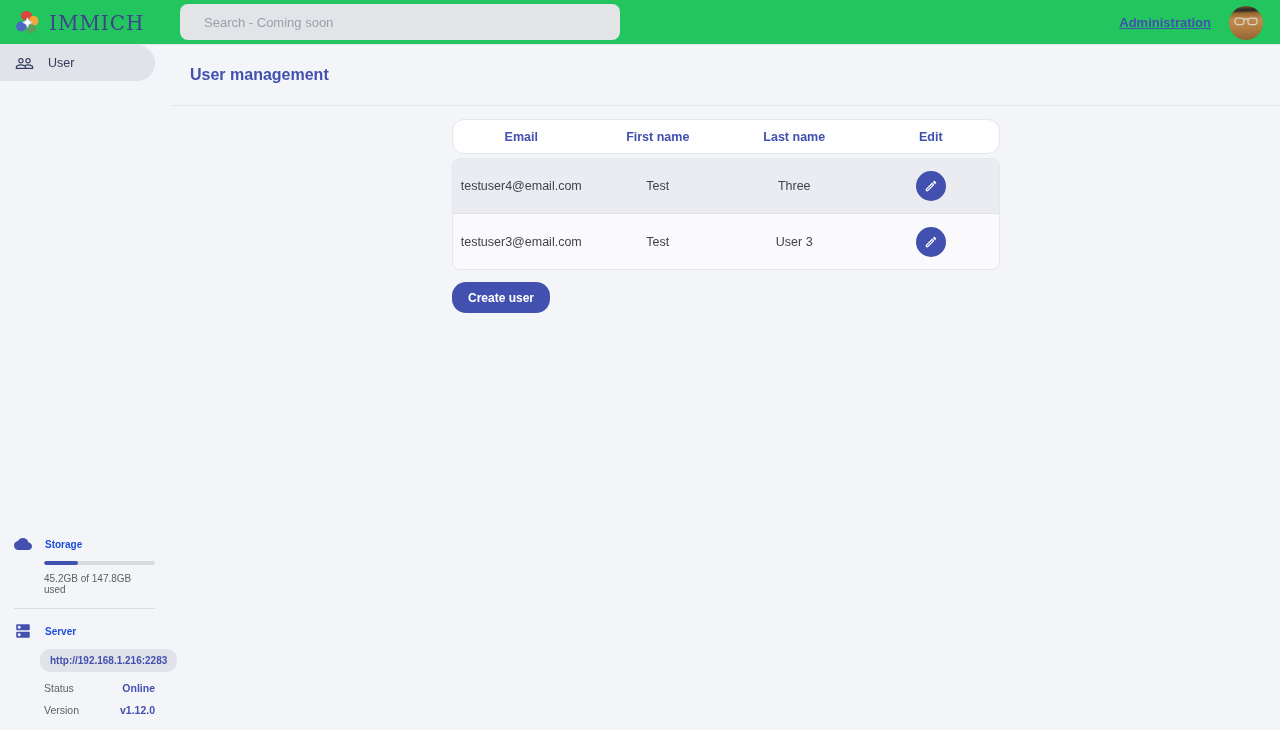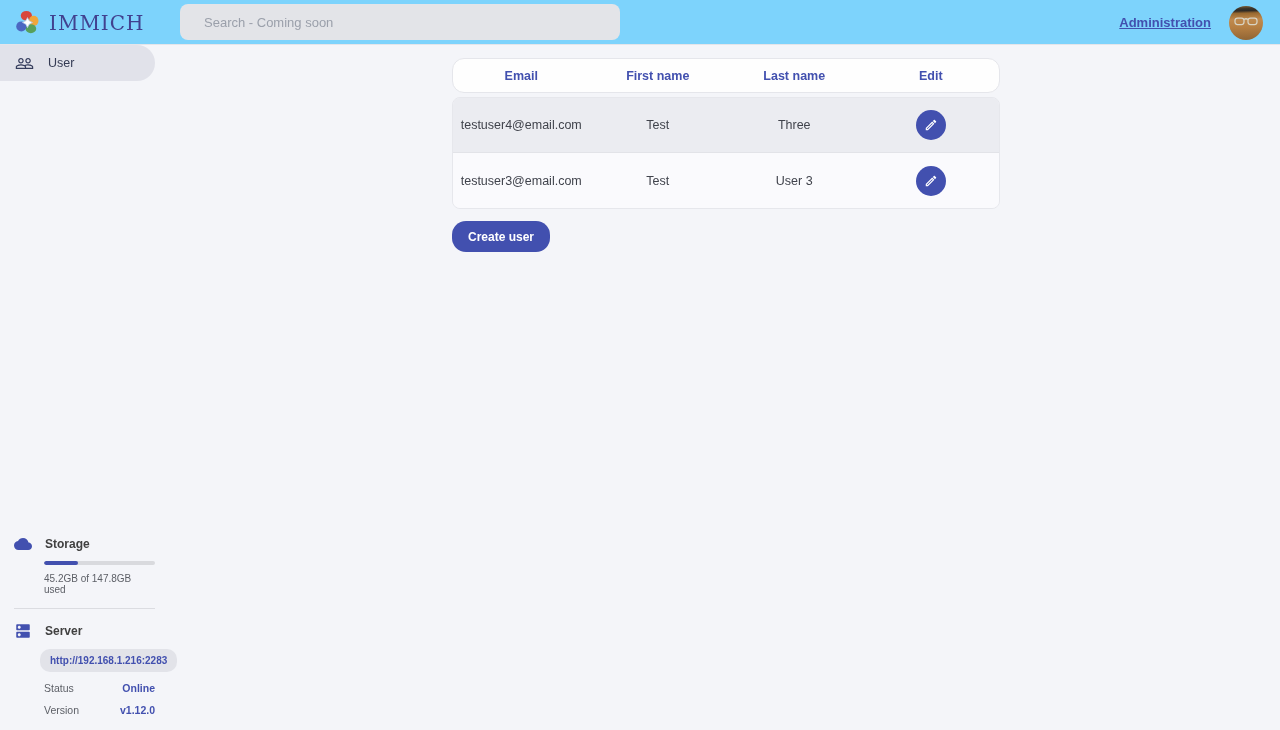--- a/index.html
+++ b/index.html
@@ -6,21 +6,21 @@
   html,body { width:1280px; height:730px; overflow:hidden; }
   body {
     font-family:"Liberation Sans", sans-serif;
     background:#f4f5f9;
     position:relative;
   }
 
   
   .topbar {
     position:absolute; top:0; left:0; width:1280px; height:45px;
-    background:#7dd3fc; border-bottom:1px solid #e4e5ea;
+    background:#22c55e; border-bottom:1px solid #e4e5ea;
   }
   .logo {
     position:absolute; left:14px; top:0; height:45px;
     display:flex; align-items:center; gap:8px;
   }
   .logo-text {
     font-family:"DejaVu Serif", serif;
     font-size:20px; color:#41418f; letter-spacing:1px;
   }
   .search-input {
@@ -50,21 +50,21 @@
   .side-pill {
     width:155px; height:36px;
     background:#e1e2ea; border-radius:0 18px 18px 0;
     display:flex; align-items:center; gap:14px; padding-left:15px;
     cursor:pointer;
   }
   .side-pill .lbl { font-size:12.5px; font-weight:500; color:#343b54; }
 
   .sidebar-bottom { position:absolute; left:0; right:16px; bottom:14px; }
   .side-row { display:flex; align-items:center; gap:13px; padding-left:14px; }
-  .side-title { font-size:12px; font-weight:700; color:#404040; }
+  .side-title { font-size:10px; font-weight:700; color:#1d4ed8; }
   .progress-track {
     margin:8px 0 0 44px; height:4px; background:#d9dade; border-radius:2px;
     overflow:hidden;
   }
   .progress-fill { height:100%; background:#4250af; border-radius:2px; }
   .usage-text { margin:8px 0 0 44px; font-size:10px; color:#5c5f66; }
   .side-divider { margin:13px 0 13px 14px; border:none; border-top:1px solid #dbdce1; }
   .url-chip {
     display:inline-block; margin:9px 0 0 40px; padding:6px 10px;
     background:#e2e3e9; border-radius:10px;
@@ -191,20 +191,23 @@
       <span class="kv-value">Online</span>
     </div>
     <div class="kv-row">
       <span class="kv-label">Version</span>
       <span class="kv-value">v1.12.0</span>
     </div>
   </div>
 </div>
 
 <div class="content">
+  <div class="titlebar">
+    <span class="page-title">User management</span>
+  </div>
 
   <div class="table-section">
 
     <div class="table-header">
       <span>Email</span>
       <span>First name</span>
       <span>Last name</span>
       <span>Edit</span>
     </div>
 

